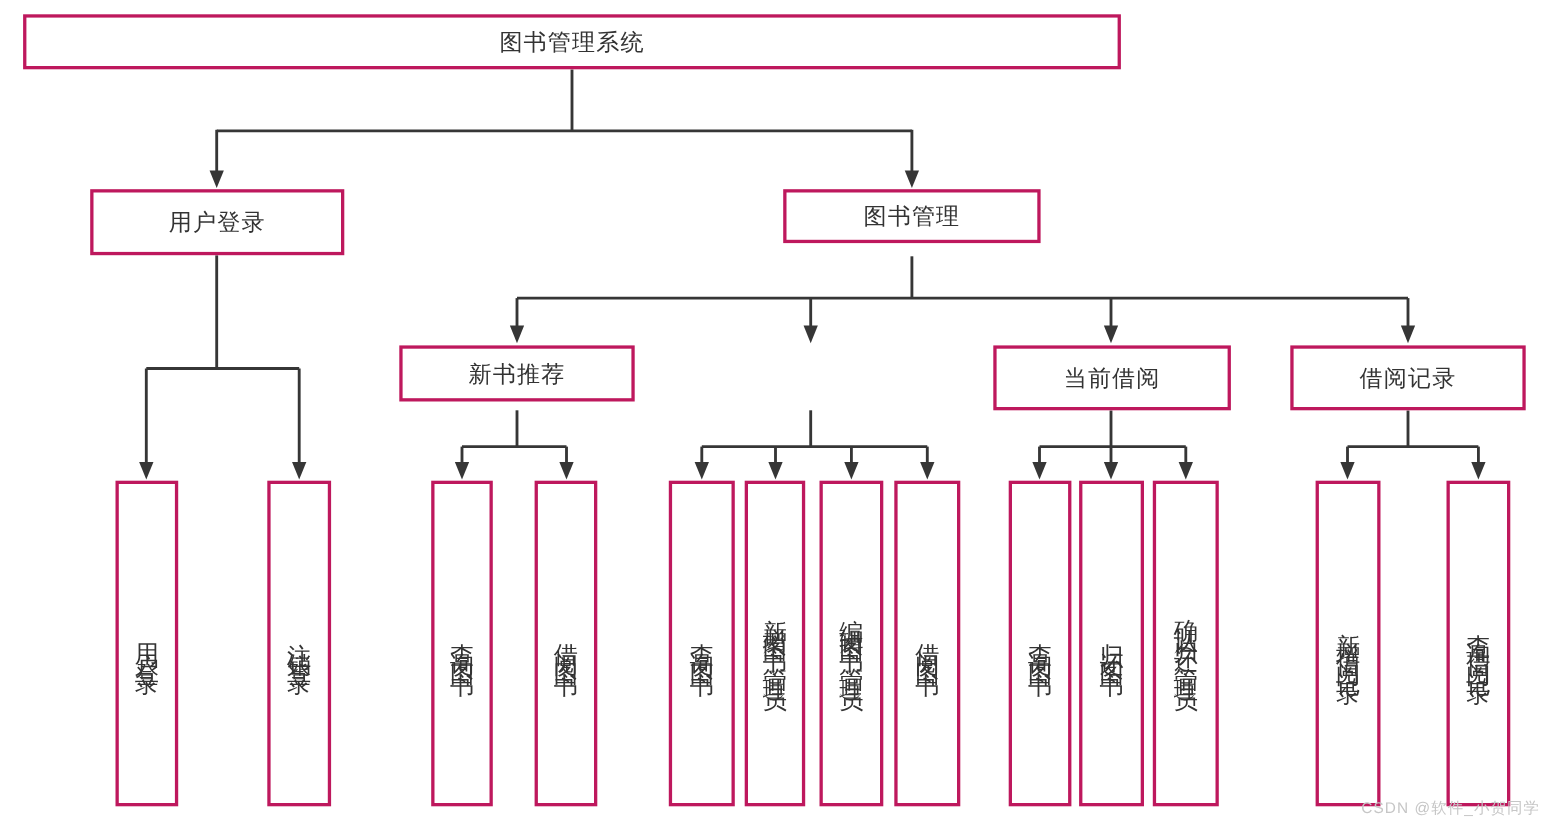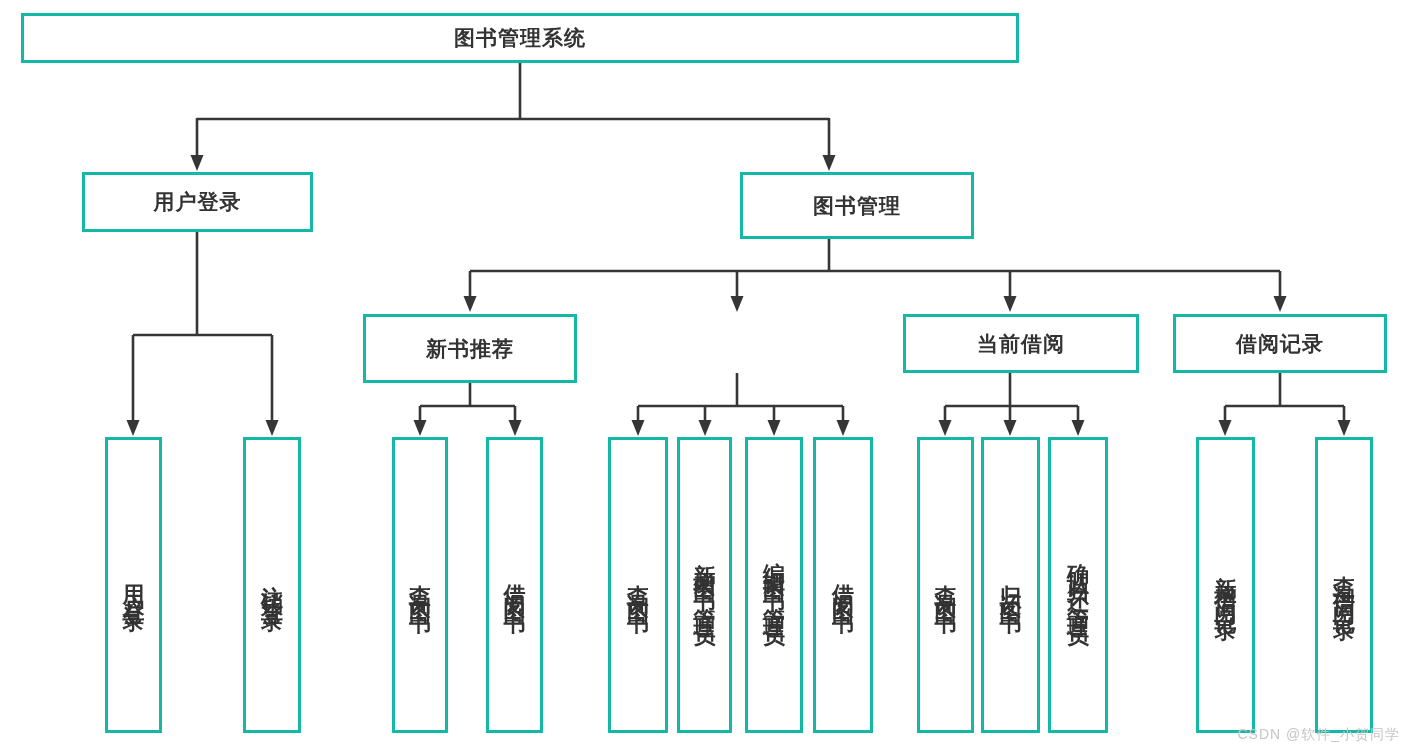--- a/index.html
+++ b/index.html
@@ -2,22 +2,22 @@
 <html><head>
 <meta charset="utf-8">
 <style>
   html,body{margin:0;padding:0;background:#ffffff;}
   .canvas{
     position:relative;width:1405px;height:747px;background:#ffffff;overflow:hidden;
     font-family:"Liberation Sans","DejaVu Sans",sans-serif;color:#333333;
   }
   .connectors{position:absolute;left:0;top:0;width:1405px;height:747px;}
   .box{
-    position:absolute;box-sizing:border-box;border:3px solid #14b8a6;background:#ffffff;
-    display:flex;align-items:center;justify-content:center;text-align:center;font-weight:bold;
+    position:absolute;box-sizing:border-box;border:3px solid #be185d;background:#ffffff;
+    display:flex;align-items:center;justify-content:center;text-align:center;
   }
   .hlabel{font-size:21px;letter-spacing:1px;white-space:nowrap;}
   .leaf{top:437px;height:296px;}
   .vlabel{
     writing-mode:vertical-lr;text-orientation:mixed;
     font-size:22px;letter-spacing:9px;line-height:1;white-space:nowrap;
   }
   .watermark{
     position:absolute;right:5px;bottom:3px;font-size:14px;color:#c6c6c6;
     letter-spacing:1px;white-space:nowrap;z-index:5;
@@ -94,28 +94,28 @@
     </g>
   </svg>
 
   <div class="box" style="left:21px;top:13px;width:998px;height:50px">
     <span class="hlabel">图书管理系统</span>
   </div>
 
   <div class="box" style="left:82px;top:172px;width:231px;height:60px">
     <span class="hlabel">用户登录</span>
   </div>
-  <div class="box" style="left:740px;top:172px;width:234px;height:67px">
+  <div class="box" style="left:712px;top:172px;width:234px;height:49px">
     <span class="hlabel">图书管理</span>
   </div>
 
-  <div class="box" style="left:363px;top:314px;width:214px;height:69px">
+  <div class="box" style="left:363px;top:314px;width:214px;height:51px">
     <span class="hlabel">新书推荐</span>
   </div>
-  <div class="box" style="left:903px;top:314px;width:236px;height:59px">
+  <div class="box" style="left:903px;top:314px;width:216px;height:59px">
     <span class="hlabel">当前借阅</span>
   </div>
   <div class="box" style="left:1173px;top:314px;width:214px;height:59px">
     <span class="hlabel">借阅记录</span>
   </div>
 
   <div class="box leaf" style="left:105px;width:57px">
     <span class="vlabel">用户登录</span>
   </div>
   <div class="box leaf" style="left:243px;width:58px">

